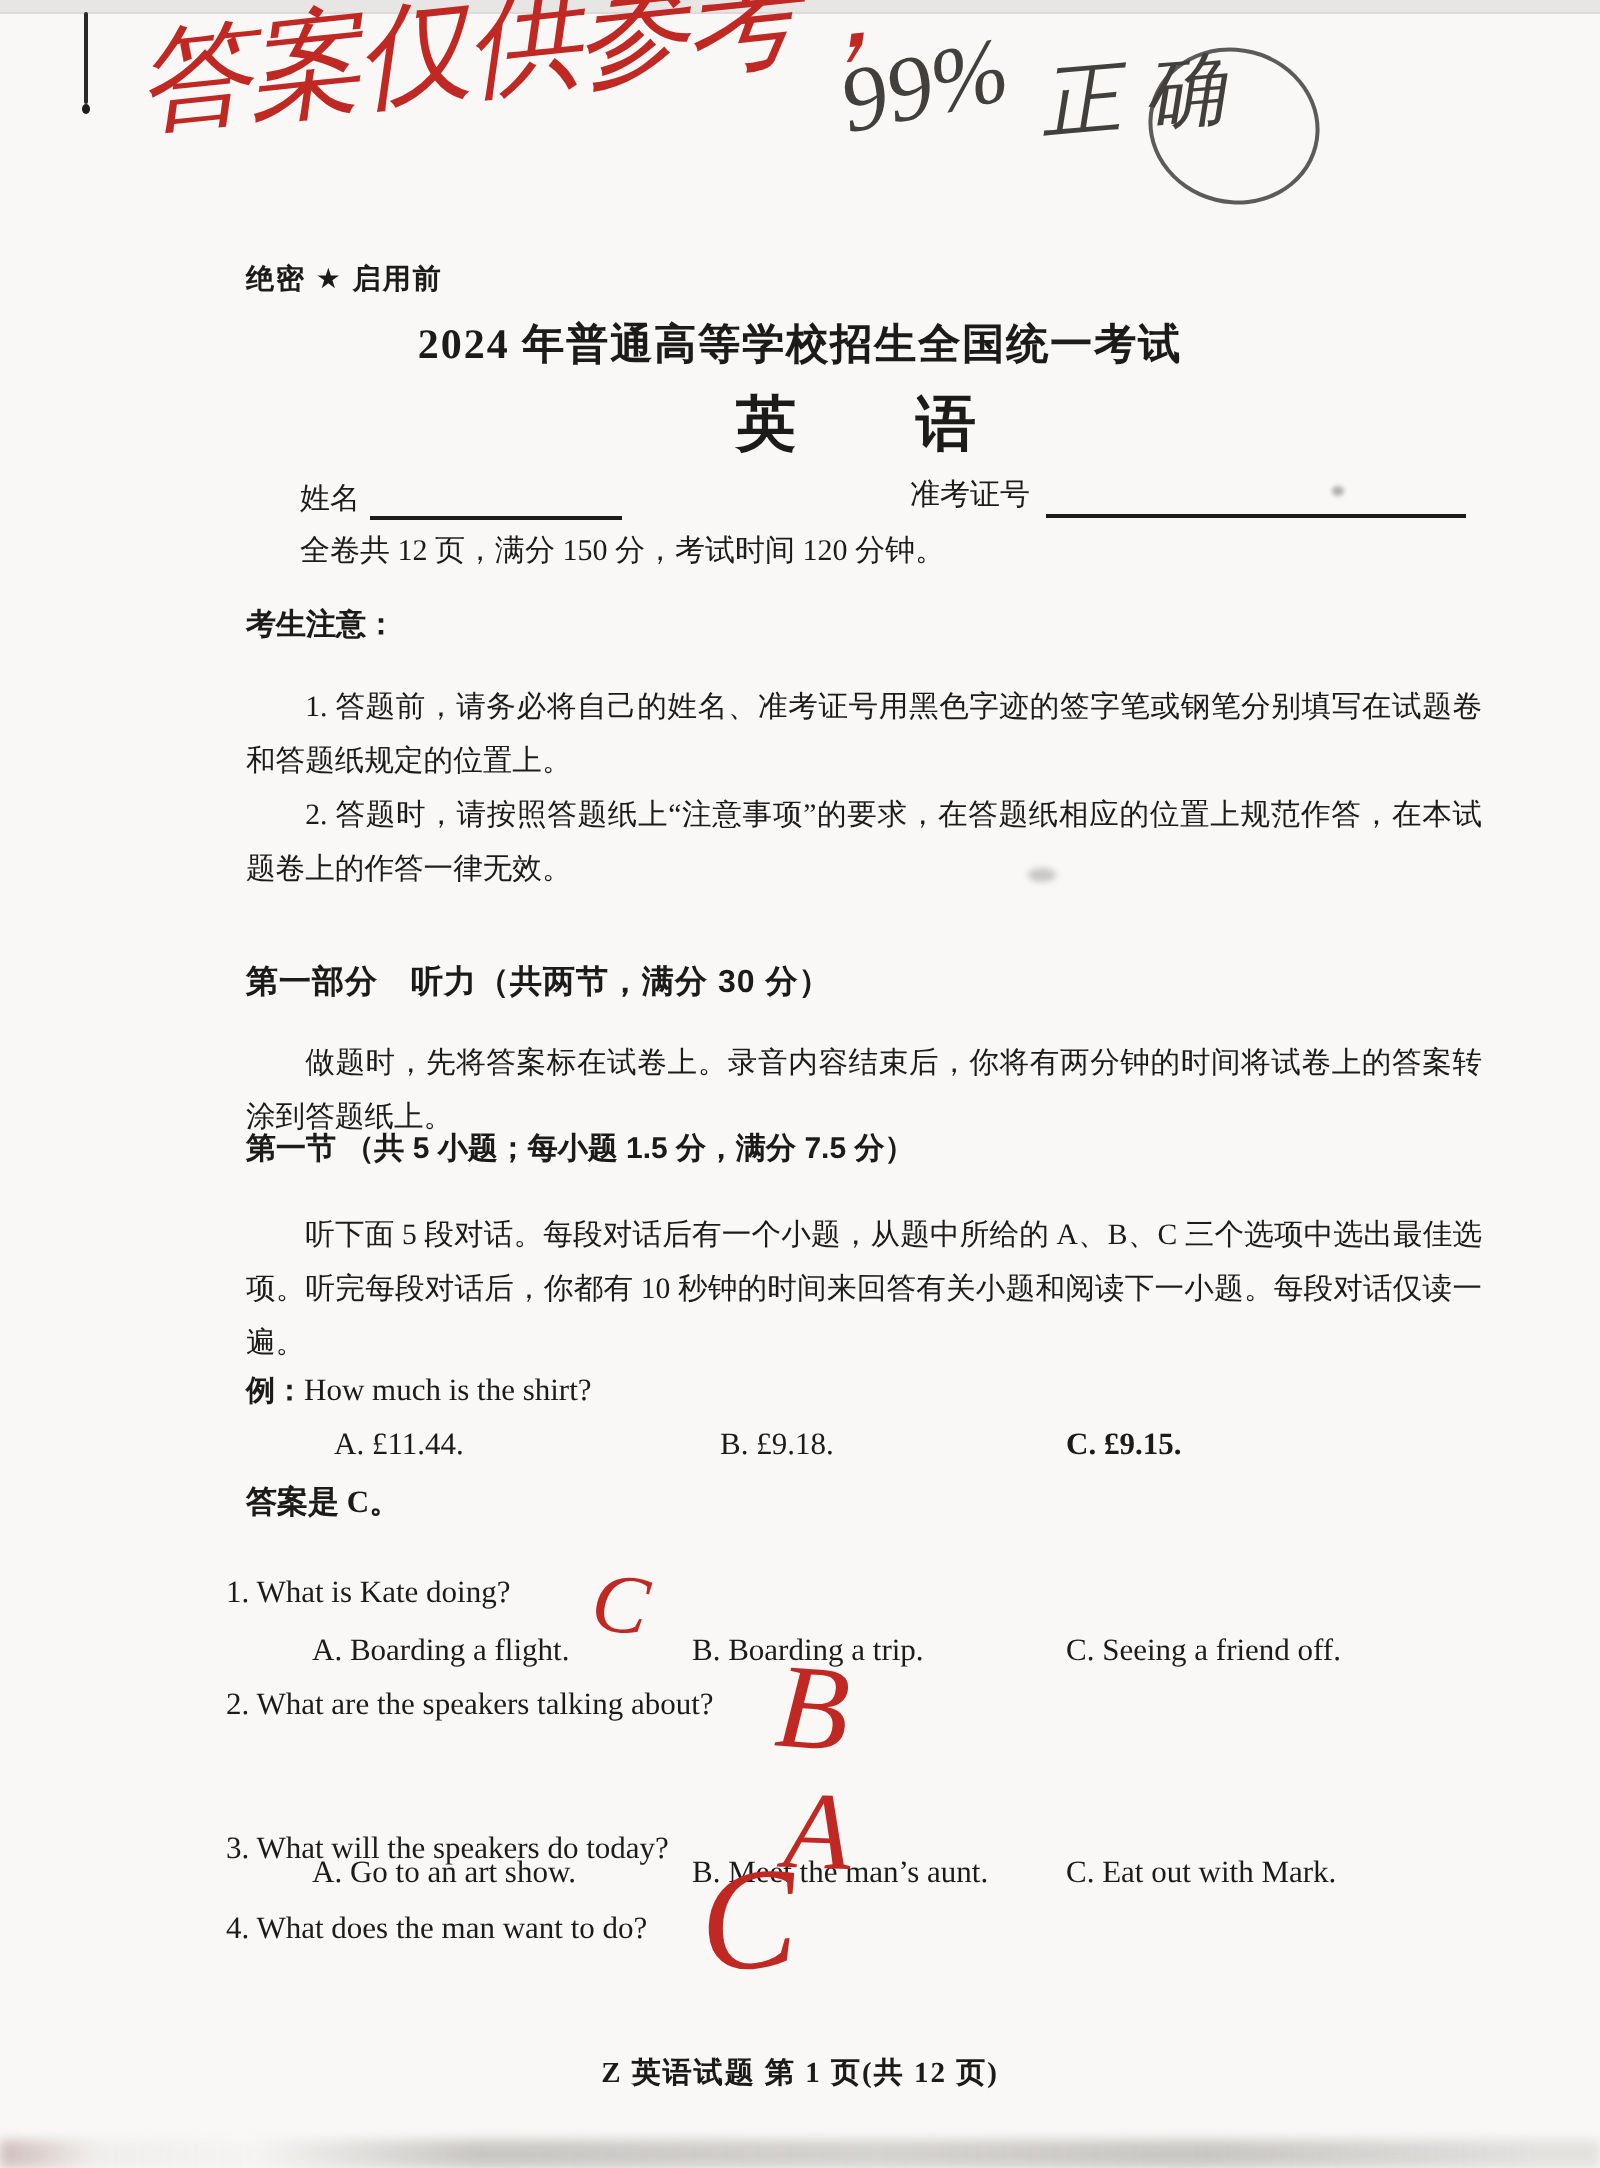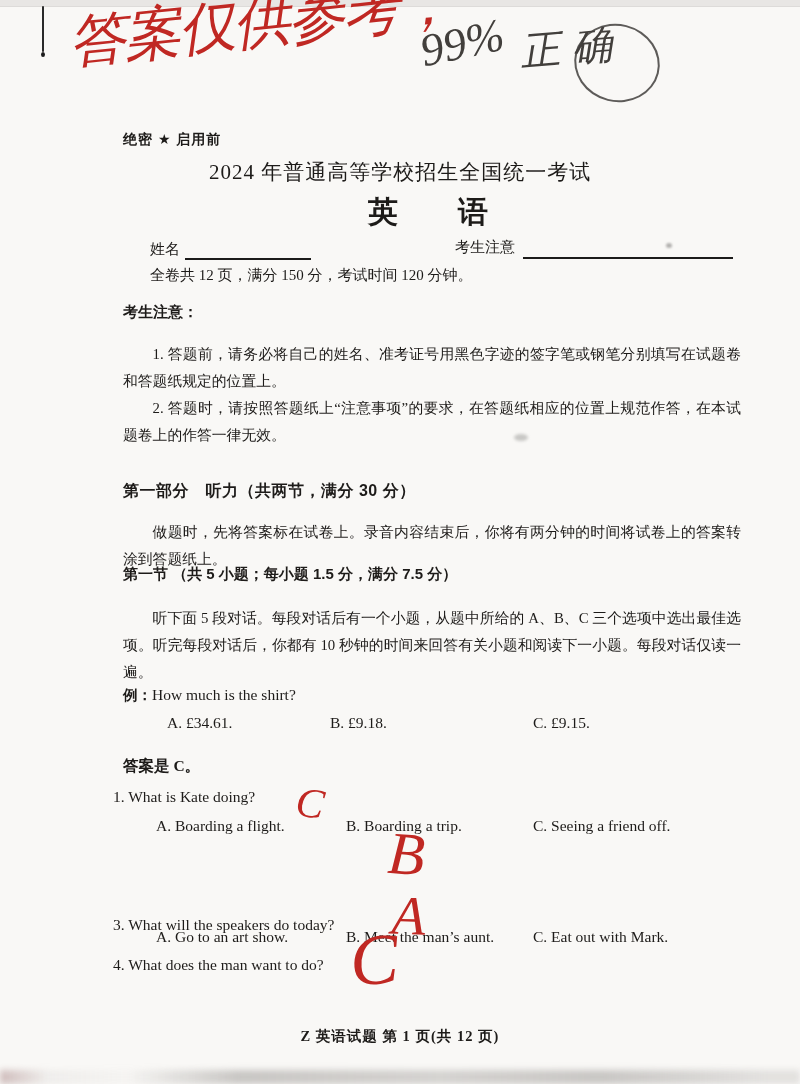--- a/index.html
+++ b/index.html
@@ -26,46 +26,46 @@
 
   
   .hw{white-space:nowrap;line-height:1;}
   .hw-red{left:66px;top:14px;font-size:57px;letter-spacing:-2px;transform:rotate(-6deg);transform-origin:left top;font-style:italic;}
   .hw-score{left:420px;top:20px;font-size:46px;transform:rotate(-12deg);font-style:italic;}
   .hw-correct{left:520px;top:28px;font-size:40px;letter-spacing:12px;transform:rotate(-5deg);font-style:italic;}
   .hw-circle{left:574px;top:24px;width:82px;height:74px;border:2.5px solid rgba(66,64,61,.85);border-radius:50%;transform:rotate(14deg);}
 
   
   .classification{left:123px;top:131px;font-size:14px;letter-spacing:1px;}
-  .exam-title{left:0;top:158px;width:800px;text-align:center;font-size:21px;font-weight:normal;letter-spacing:1px;}
+  .exam-title{left:0;top:158px;width:800px;text-align:center;font-size:21px;font-weight:bold;letter-spacing:1px;}
   .subject{left:368px;top:192px;font-size:30px;font-weight:bold;letter-spacing:60px;white-space:nowrap;}
   .name-label{left:150px;top:240px;font-size:15px;}
   .name-line{left:185px;top:258px;width:126px;height:0;border-bottom:2px solid #1c1b1a;}
   .adm-label{left:455px;top:238px;font-size:15px;}
   .adm-line{left:523px;top:257px;width:210px;height:0;border-bottom:2px solid #1c1b1a;}
   .paper-info{left:150px;top:266px;font-size:15px;}
 
   
   .notice-head{left:123px;top:303px;font-size:15px;}
   .para{left:123px;width:618px;font-size:14.8px;line-height:27px;text-align:justify;text-indent:2em;}
   .p-notice1{top:326px;}
   .p-notice2{top:380px;}
   .part1-head{left:123px;top:481px;font-size:16px;letter-spacing:.5px;}
   .p-part1{top:504px;}
   .sec1-head{left:123px;top:565px;font-size:15px;}
   .p-sec1{top:590px;}
 
   
   .ex-line{left:123px;top:686px;font-size:15.5px;}
   .ex-label{font-weight:bold;font-family:"Liberation Sans","DejaVu Sans",sans-serif;font-size:14.5px;}
-  .answer-note{left:123px;top:741px;font-size:15.5px;font-weight:bold;margin-top:15px;}
+  .answer-note{left:123px;top:741px;font-size:15.5px;font-weight:bold;}
   .optrow{left:0;top:0;width:800px;height:22px;font-size:15.5px;}
   .opt{position:absolute;white-space:nowrap;}
   .opt-a{left:156px;} .opt-b{left:346px;} .opt-c{left:533px;}
-  .ex-opts .opt-a{left:167px;} .ex-opts .opt-b{left:330px;} .ex-opts .opt-c{left:533px;}
+  .ex-opts .opt-a{left:167px;} .ex-opts .opt-b{left:360px;} .ex-opts .opt-c{left:533px;font-weight:bold;}
   .qline{left:113px;font-size:15.5px;white-space:nowrap;}
   .q1{top:788px;font-family:Liberation Serif, serif;} .o1{top:817px;}
   .q2{top:844px;} .o2{top:872px;}
   .q3{top:916px;} .o3{top:928px;}
   .q4{top:956px;} .o4{top:984px;}
   .ex-opts{top:714px;}
 
   
   .ans{line-height:1;font-style:italic;font-family:"Liberation Serif","DejaVu Serif",serif;}
   .ans-1{left:296px;top:782px;font-size:42px;transform:rotate(8deg);}
@@ -91,54 +91,58 @@
   <div class="abs hw hw-score" style="color:#423f3c">99%</div>
   <div class="abs hw hw-correct" style="color:#423f3c">正确</div>
   <div class="abs hw-circle"></div>
 
   <div class="abs classification hei">绝密 ★ 启用前</div>
   <div class="abs exam-title">2024 年普通高等学校招生全国统一考试</div>
   <div class="abs subject">英语</div>
 
   <span class="abs name-label">姓名</span>
   <div class="abs name-line"></div>
-  <span class="abs adm-label">考生注意</span>
+  <span class="abs adm-label">准考证号</span>
   <div class="abs adm-line"></div>
 
   <div class="abs paper-info">全卷共 12 页，满分 150 分，考试时间 120 分钟。</div>
 
   <div class="abs notice-head hei">考生注意：</div>
   <p class="abs para p-notice1">1. 答题前，请务必将自己的姓名、准考证号用黑色字迹的签字笔或钢笔分别填写在试题卷和答题纸规定的位置上。</p>
   <p class="abs para p-notice2">2. 答题时，请按照答题纸上“注意事项”的要求，在答题纸相应的位置上规范作答，在本试题卷上的作答一律无效。</p>
 
   <div class="abs part1-head hei">第一部分　听力（共两节，满分 30 分）</div>
   <p class="abs para p-part1">做题时，先将答案标在试卷上。录音内容结束后，你将有两分钟的时间将试卷上的答案转涂到答题纸上。</p>
   <div class="abs sec1-head hei">第一节 （共 5 小题；每小题 1.5 分，满分 7.5 分）</div>
   <p class="abs para p-sec1">听下面 5 段对话。每段对话后有一个小题，从题中所给的 A、B、C 三个选项中选出最佳选项。听完每段对话后，你都有 10 秒钟的时间来回答有关小题和阅读下一小题。每段对话仅读一遍。</p>
 
   <div class="abs ex-line">
     <span class="ex-label">例：</span><span>How much is the shirt?</span>
   </div>
   <div class="abs optrow ex-opts">
-    <span class="opt opt-a">A. £34.61.</span>
+    <span class="opt opt-a">A. £11.44.</span>
     <span class="opt opt-b">B. £9.18.</span>
     <span class="opt opt-c">C. £9.15.</span>
   </div>
   <div class="abs answer-note">答案是 C。</div>
 
   <div class="abs qline q1">
     <span>1.</span>
     <span>What is Kate doing?</span>
   </div>
   <div class="abs optrow o1">
     <span class="opt opt-a">A. Boarding a flight.</span>
     <span class="opt opt-b">B. Boarding a trip.</span>
     <span class="opt opt-c">C. Seeing a friend off.</span>
   </div>
 
+  <div class="abs qline q2">
+    <span>2.</span>
+    <span>What are the speakers talking about?</span>
+  </div>
 
   <div class="abs qline q3">
     <span>3.</span>
     <span>What will the speakers do today?</span>
   </div>
   <div class="abs optrow o3">
     <span class="opt opt-a">A. Go to an art show.</span>
     <span class="opt opt-b">B. Meet the man’s aunt.</span>
     <span class="opt opt-c">C. Eat out with Mark.</span>
   </div>

